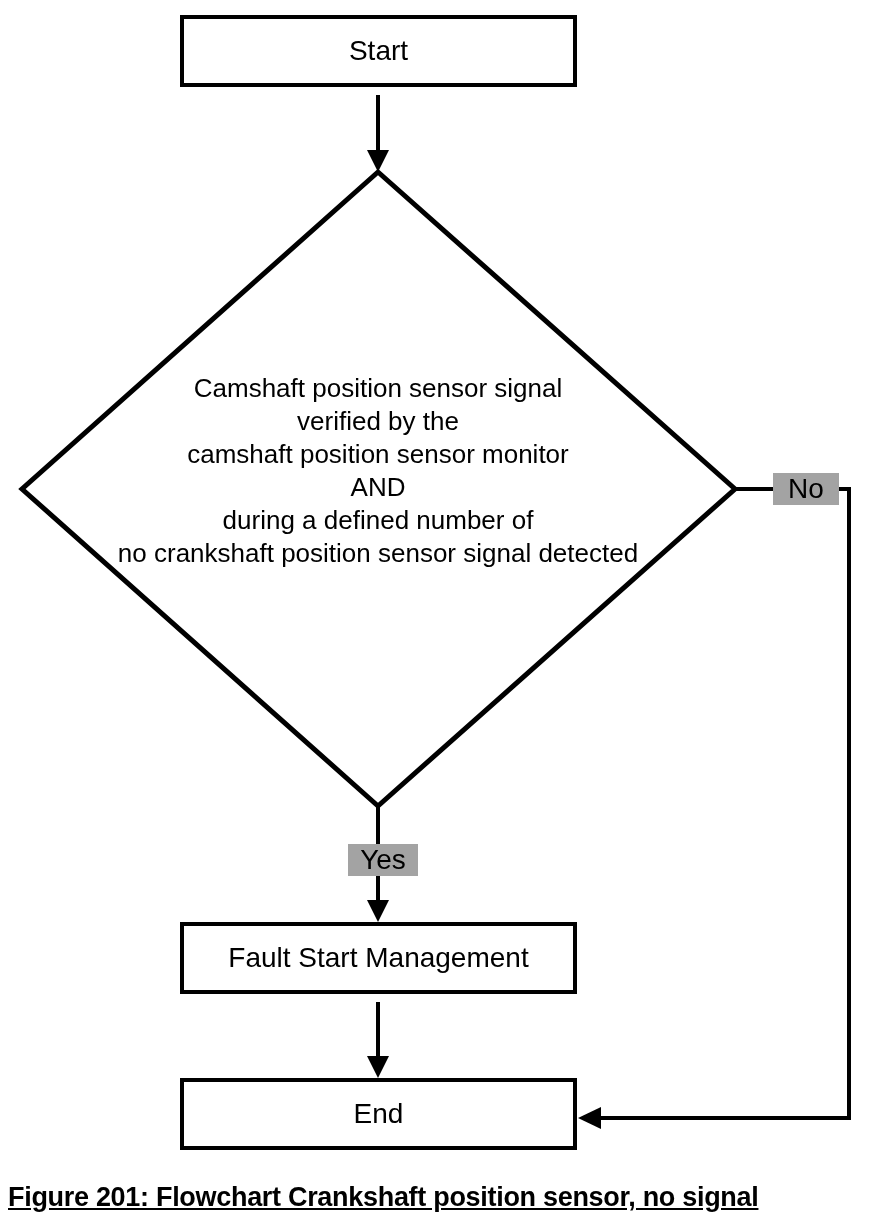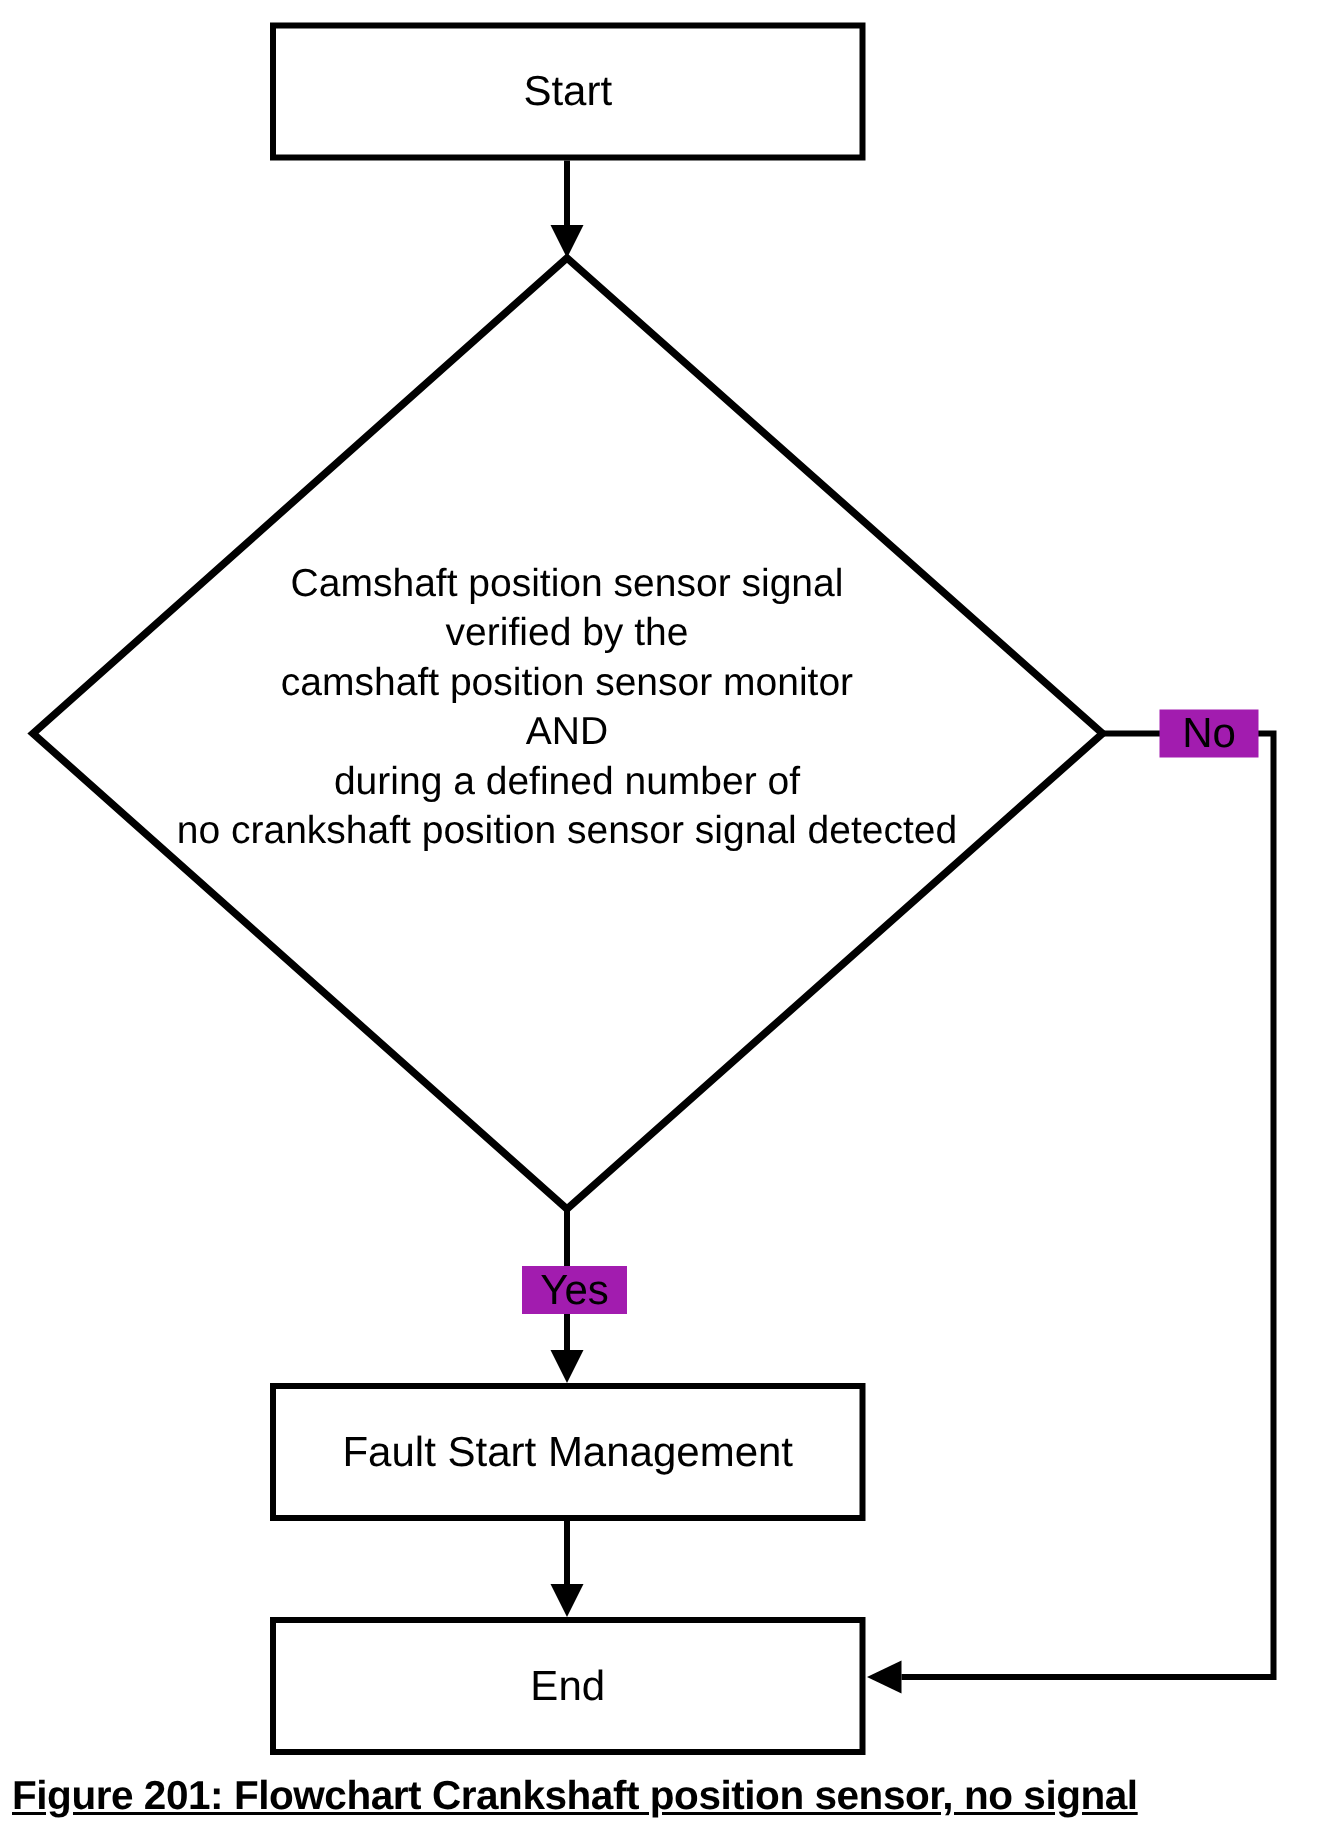--- a/index.html
+++ b/index.html
@@ -20,21 +20,21 @@
     position: absolute;
     left: 0;
     top: 0;
     width: 880px;
     height: 1226px;
   }
   .node-box {
     position: absolute;
     left: 180px;
     width: 397px;
-    height: 92px;
+    height: 72px;
     box-sizing: border-box;
     border: 4px solid #000000;
     background: #ffffff;
     display: flex;
     align-items: center;
     justify-content: center;
     font-size: 28px;
     line-height: 32px;
     text-align: center;
   }
@@ -46,21 +46,21 @@
     left: 58px;
     top: 372px;
     width: 640px;
     text-align: center;
     font-size: 26px;
     line-height: 33px;
   }
   .decision-text span { display: block; }
   .edge-label {
     position: absolute;
-    background: #a21caf;
+    background: #a3a3a3;
     font-size: 28px;
     line-height: 32px;
     padding: 0 5px;
     text-align: center;
   }
   .yes-label {
     left: 348px;
     top: 844px;
     width: 60px;
   }

